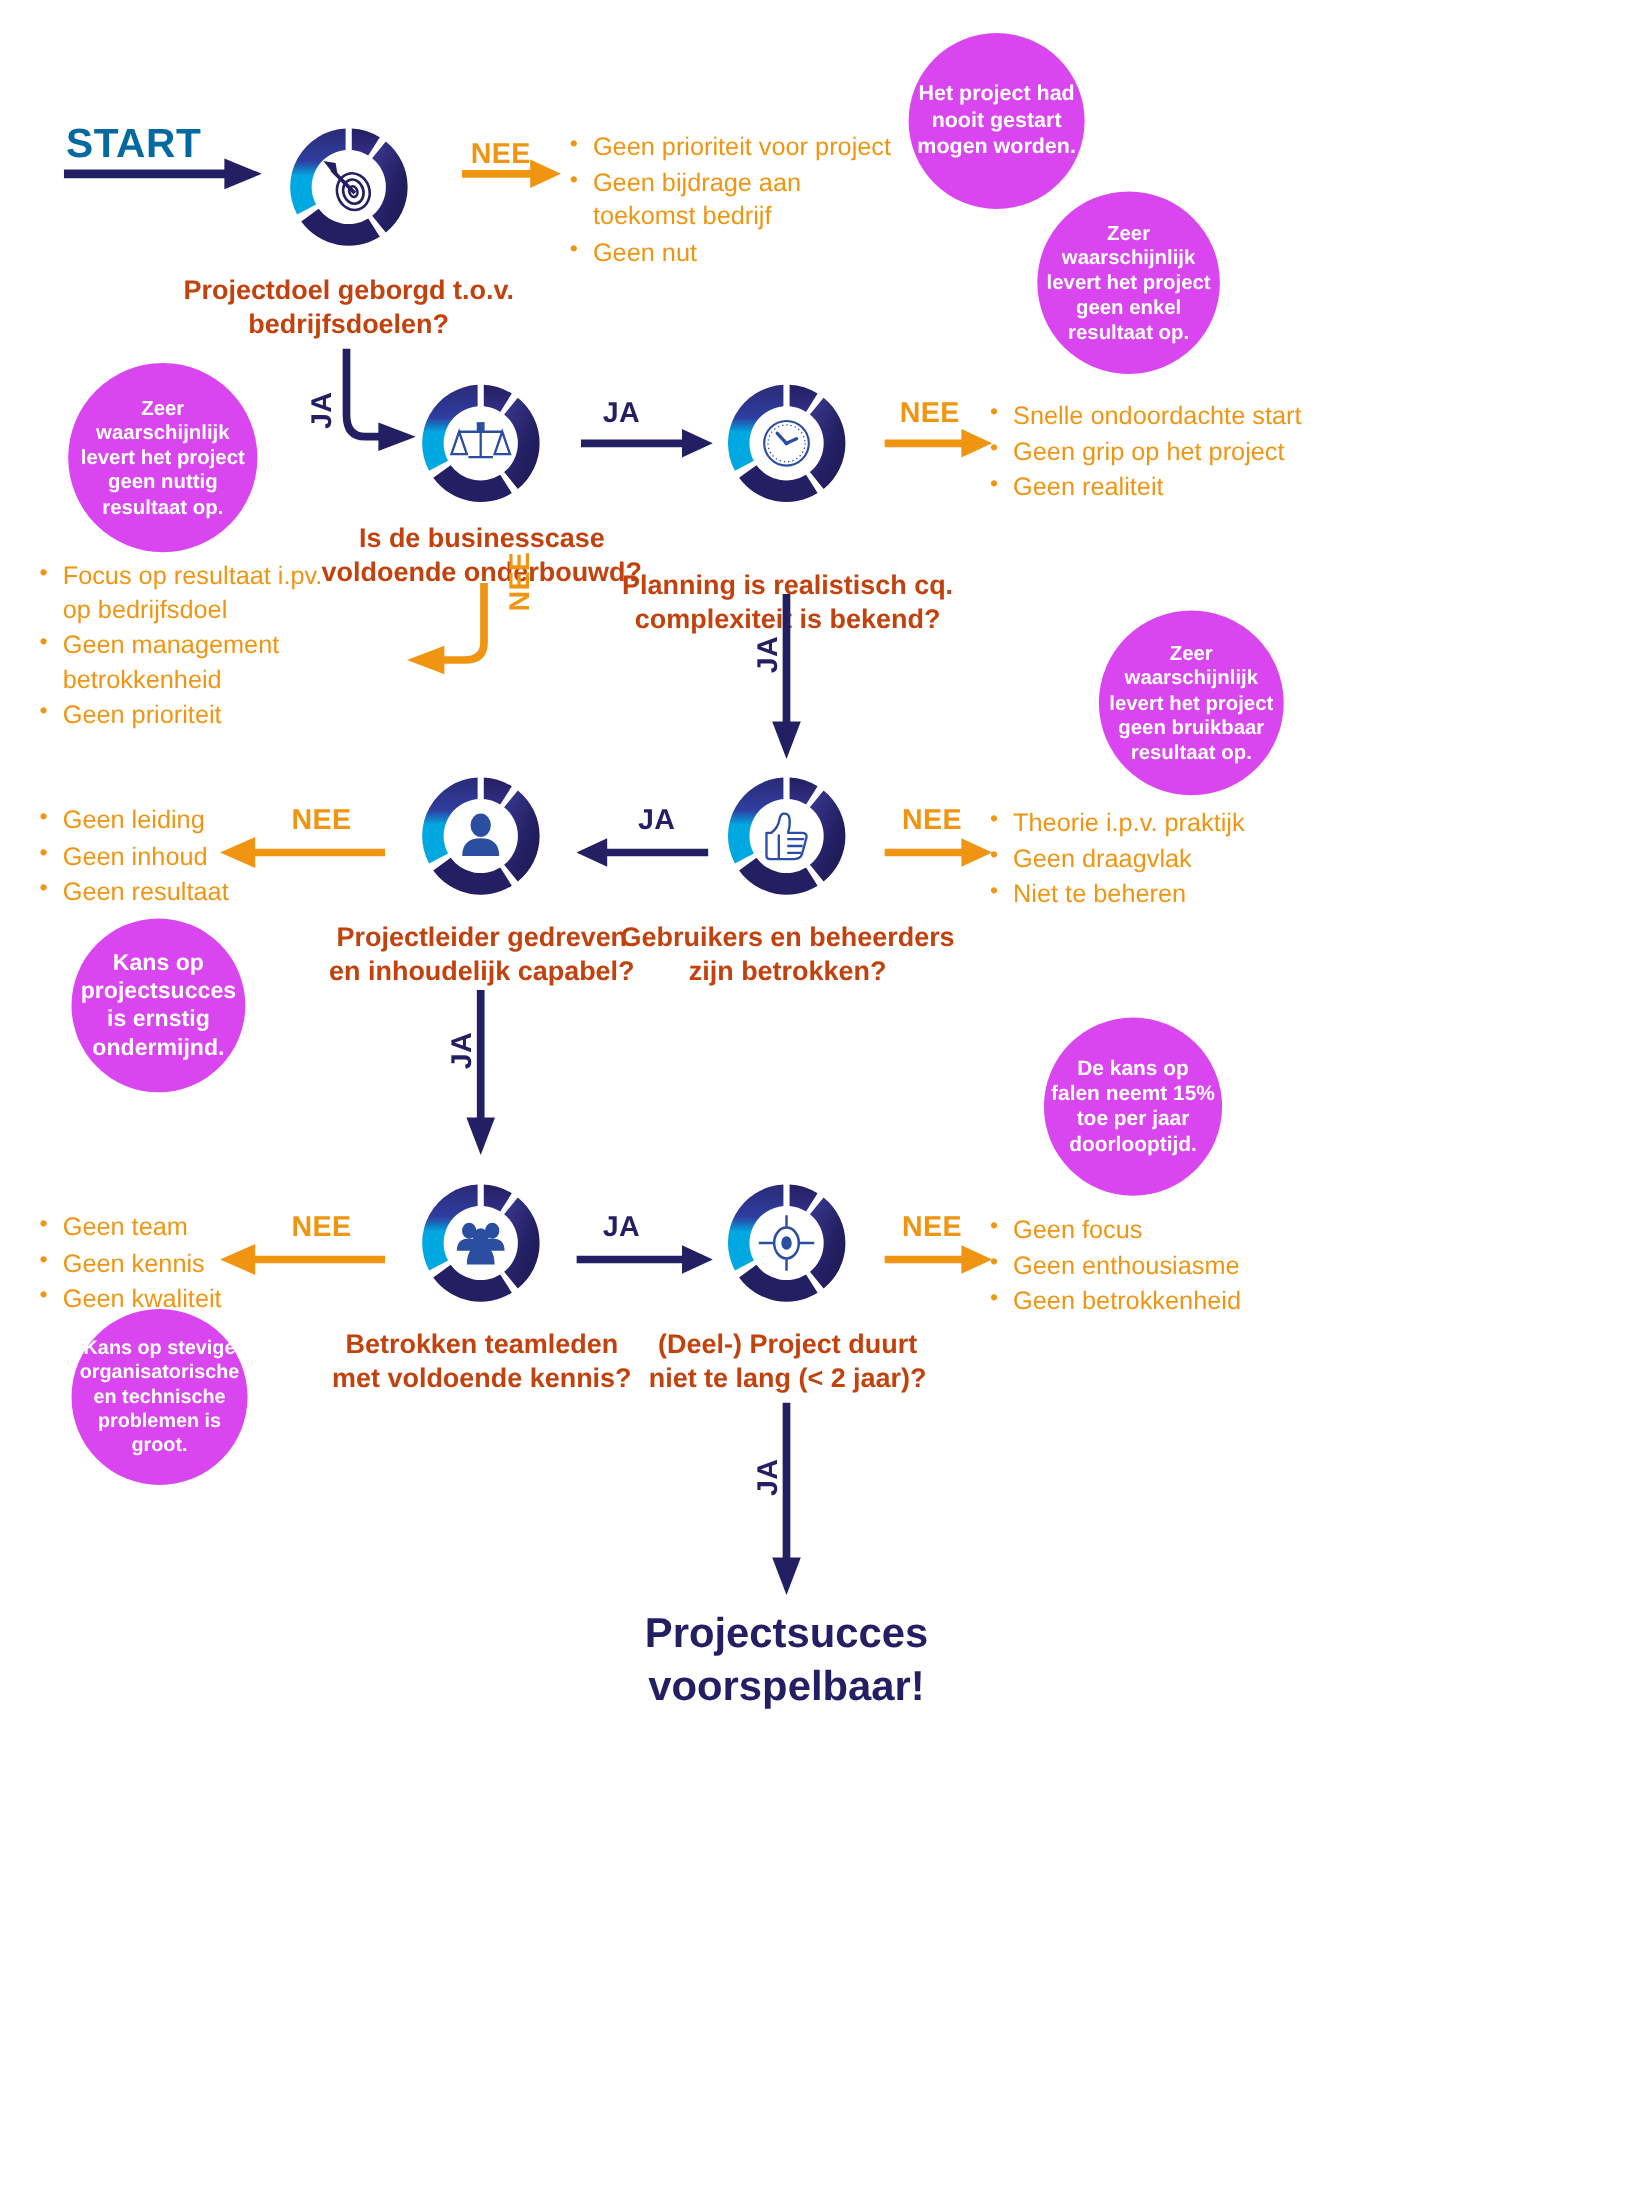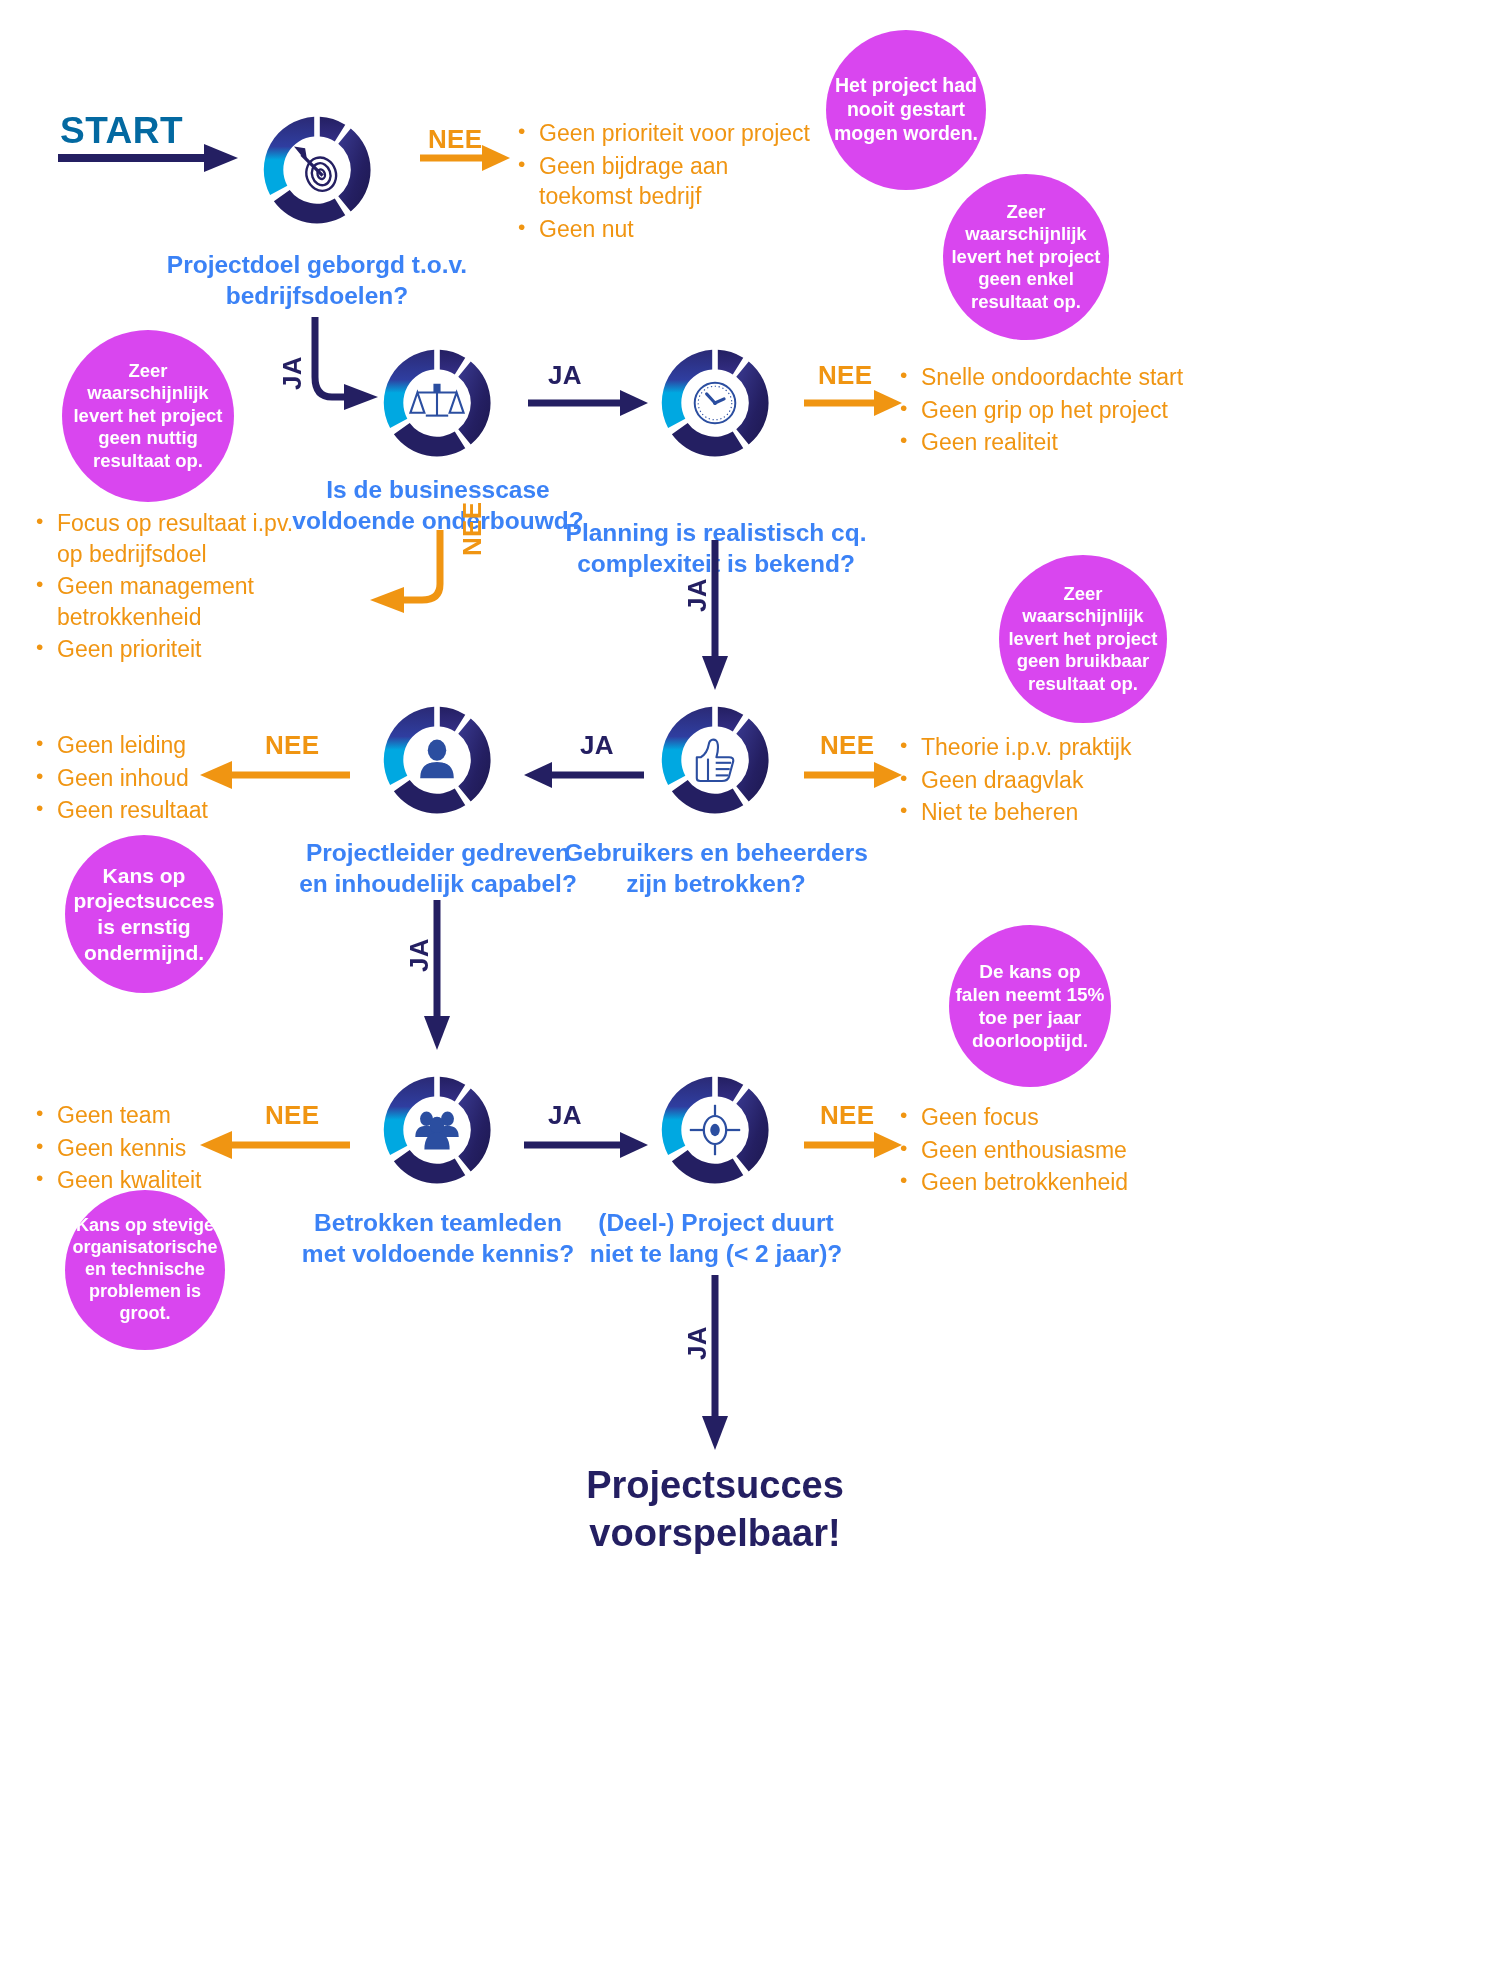--- a/index.html
+++ b/index.html
@@ -7,21 +7,21 @@
     width: 1500px; height: 1988px;
     background: #ffffff;
     font-family: "Liberation Sans", sans-serif;
     overflow: hidden;
   }
   #stage { position: relative; width: 1500px; height: 1988px; }
 
   
   .abs { position: absolute; }
   .node-label {
-    color: #3b82f6;
+    color: #c2410c;
     font-weight: bold;
     font-size: 24.5px;
     line-height: 1.25;
     text-align: center;
     white-space: nowrap;
   }
   .start-label {
     color: #0369a1;
     font-weight: bold;
     font-size: 37px;

